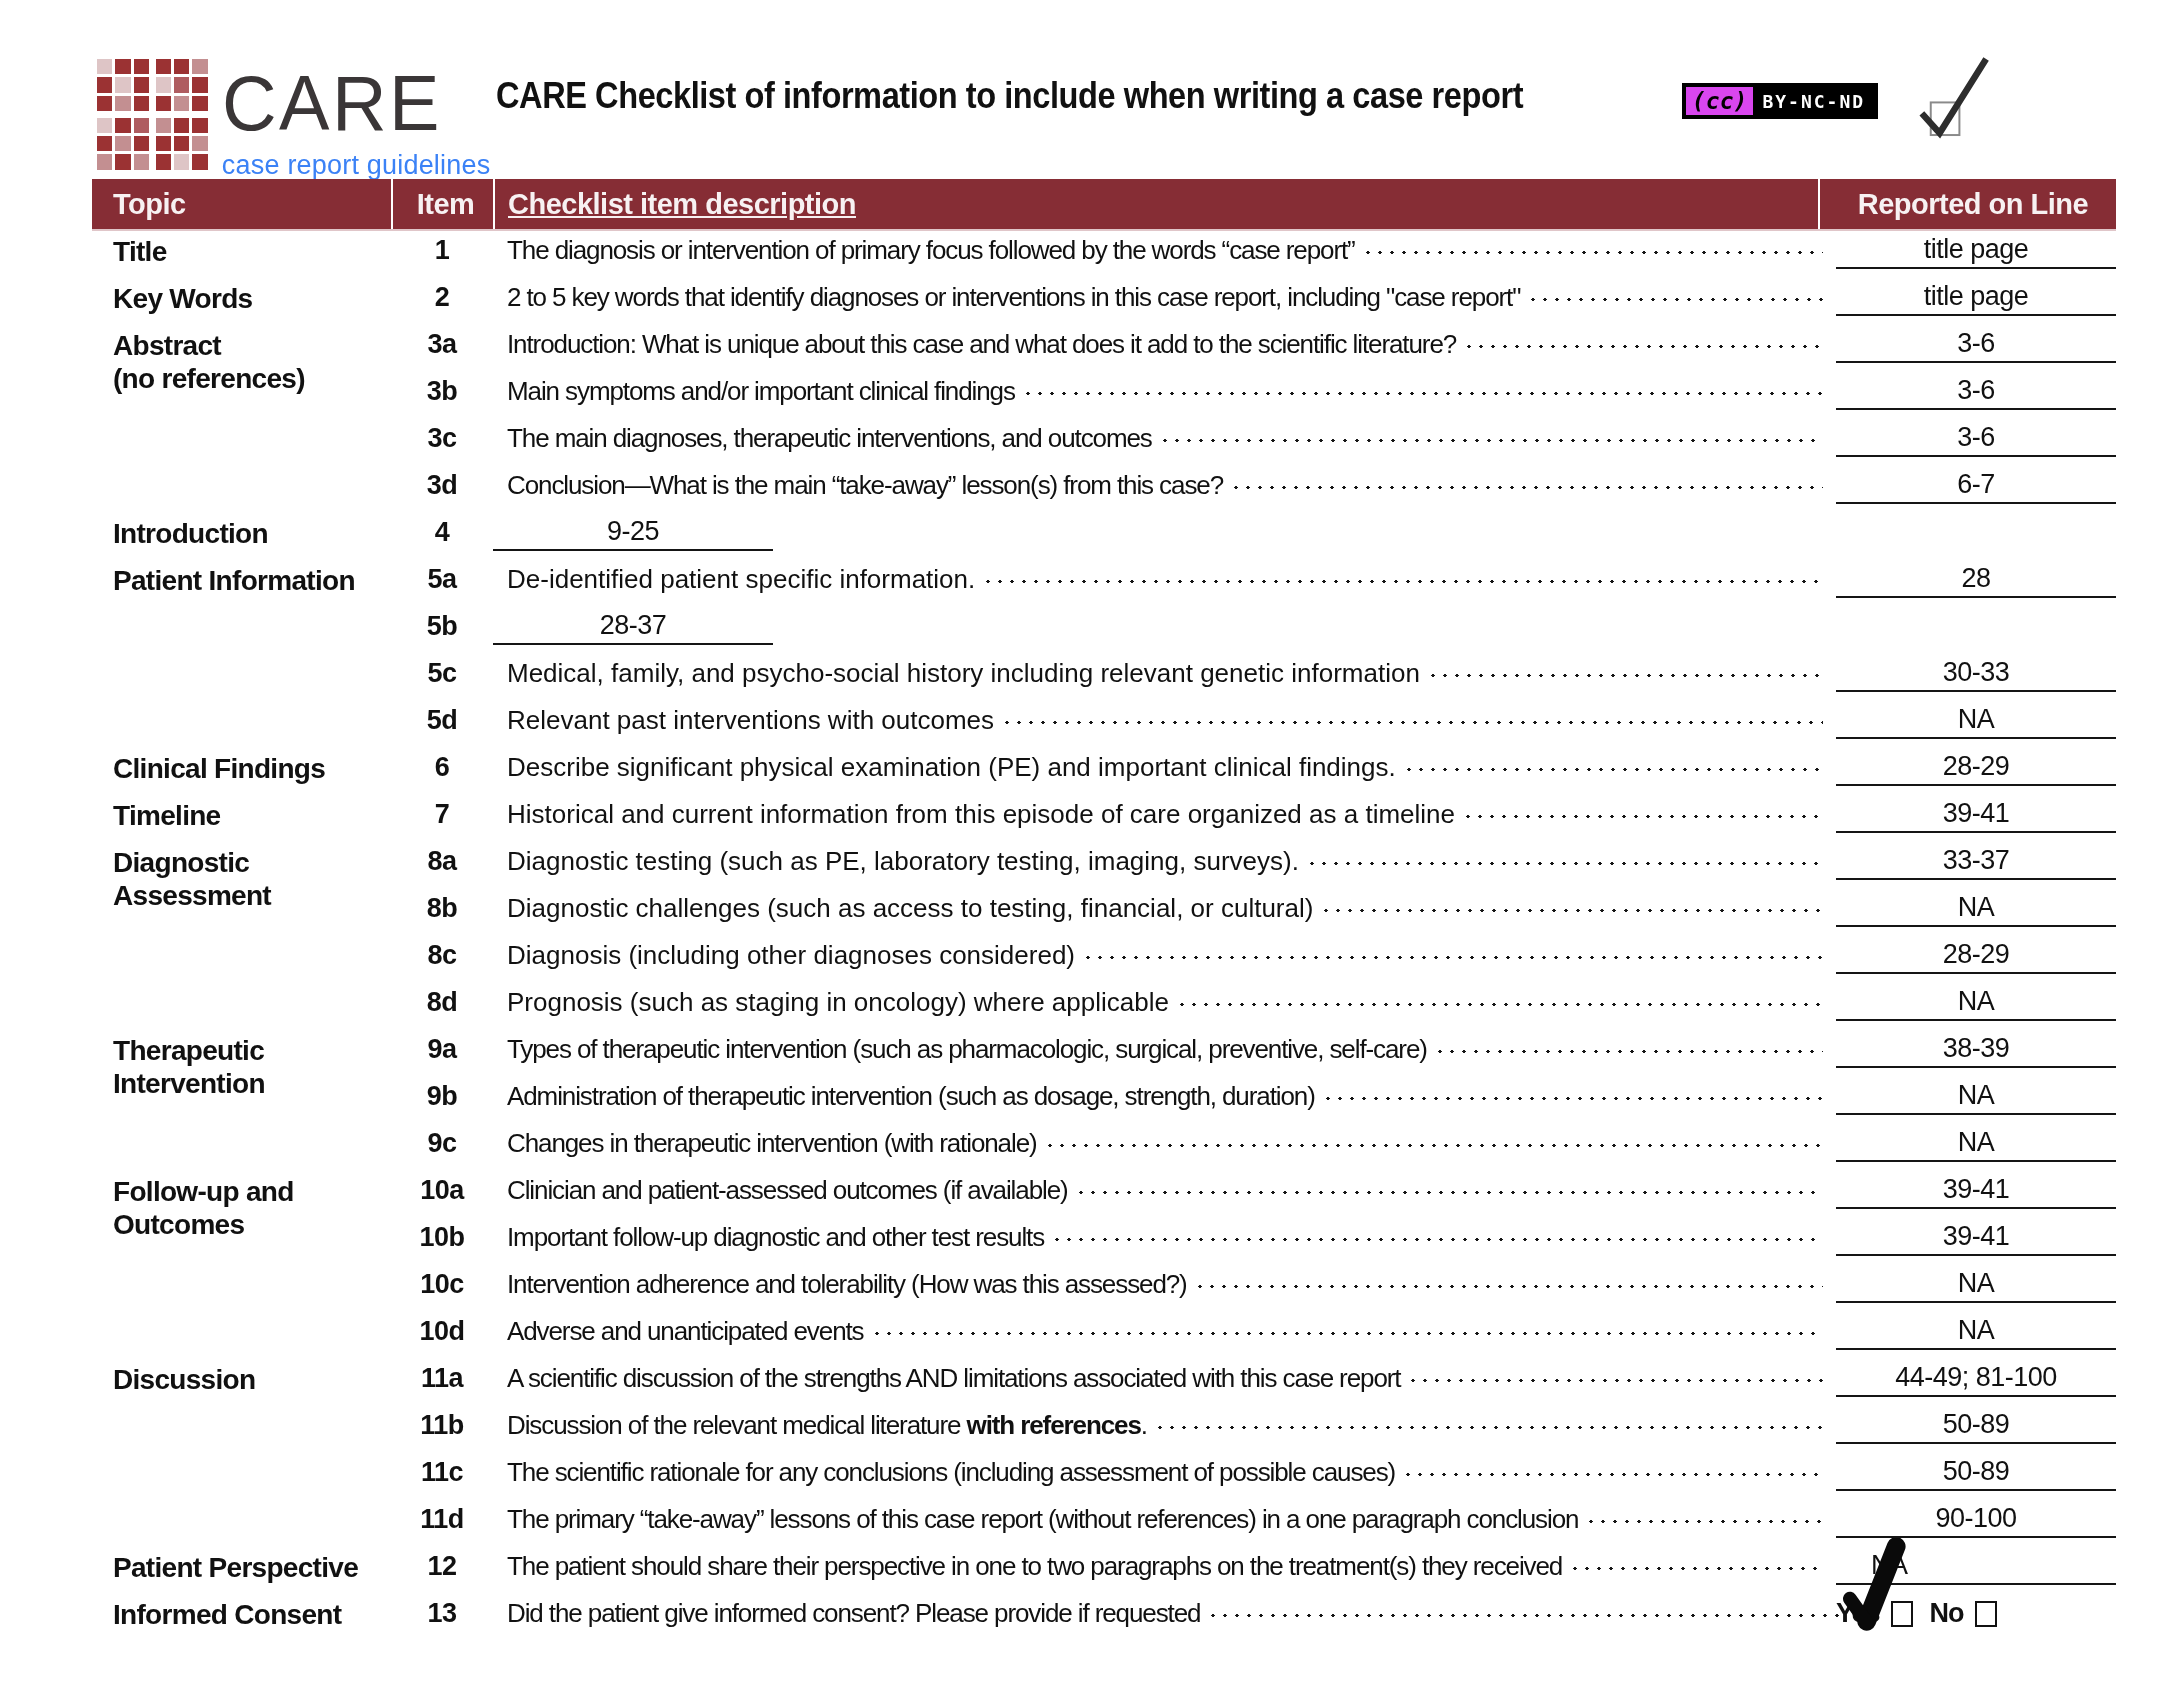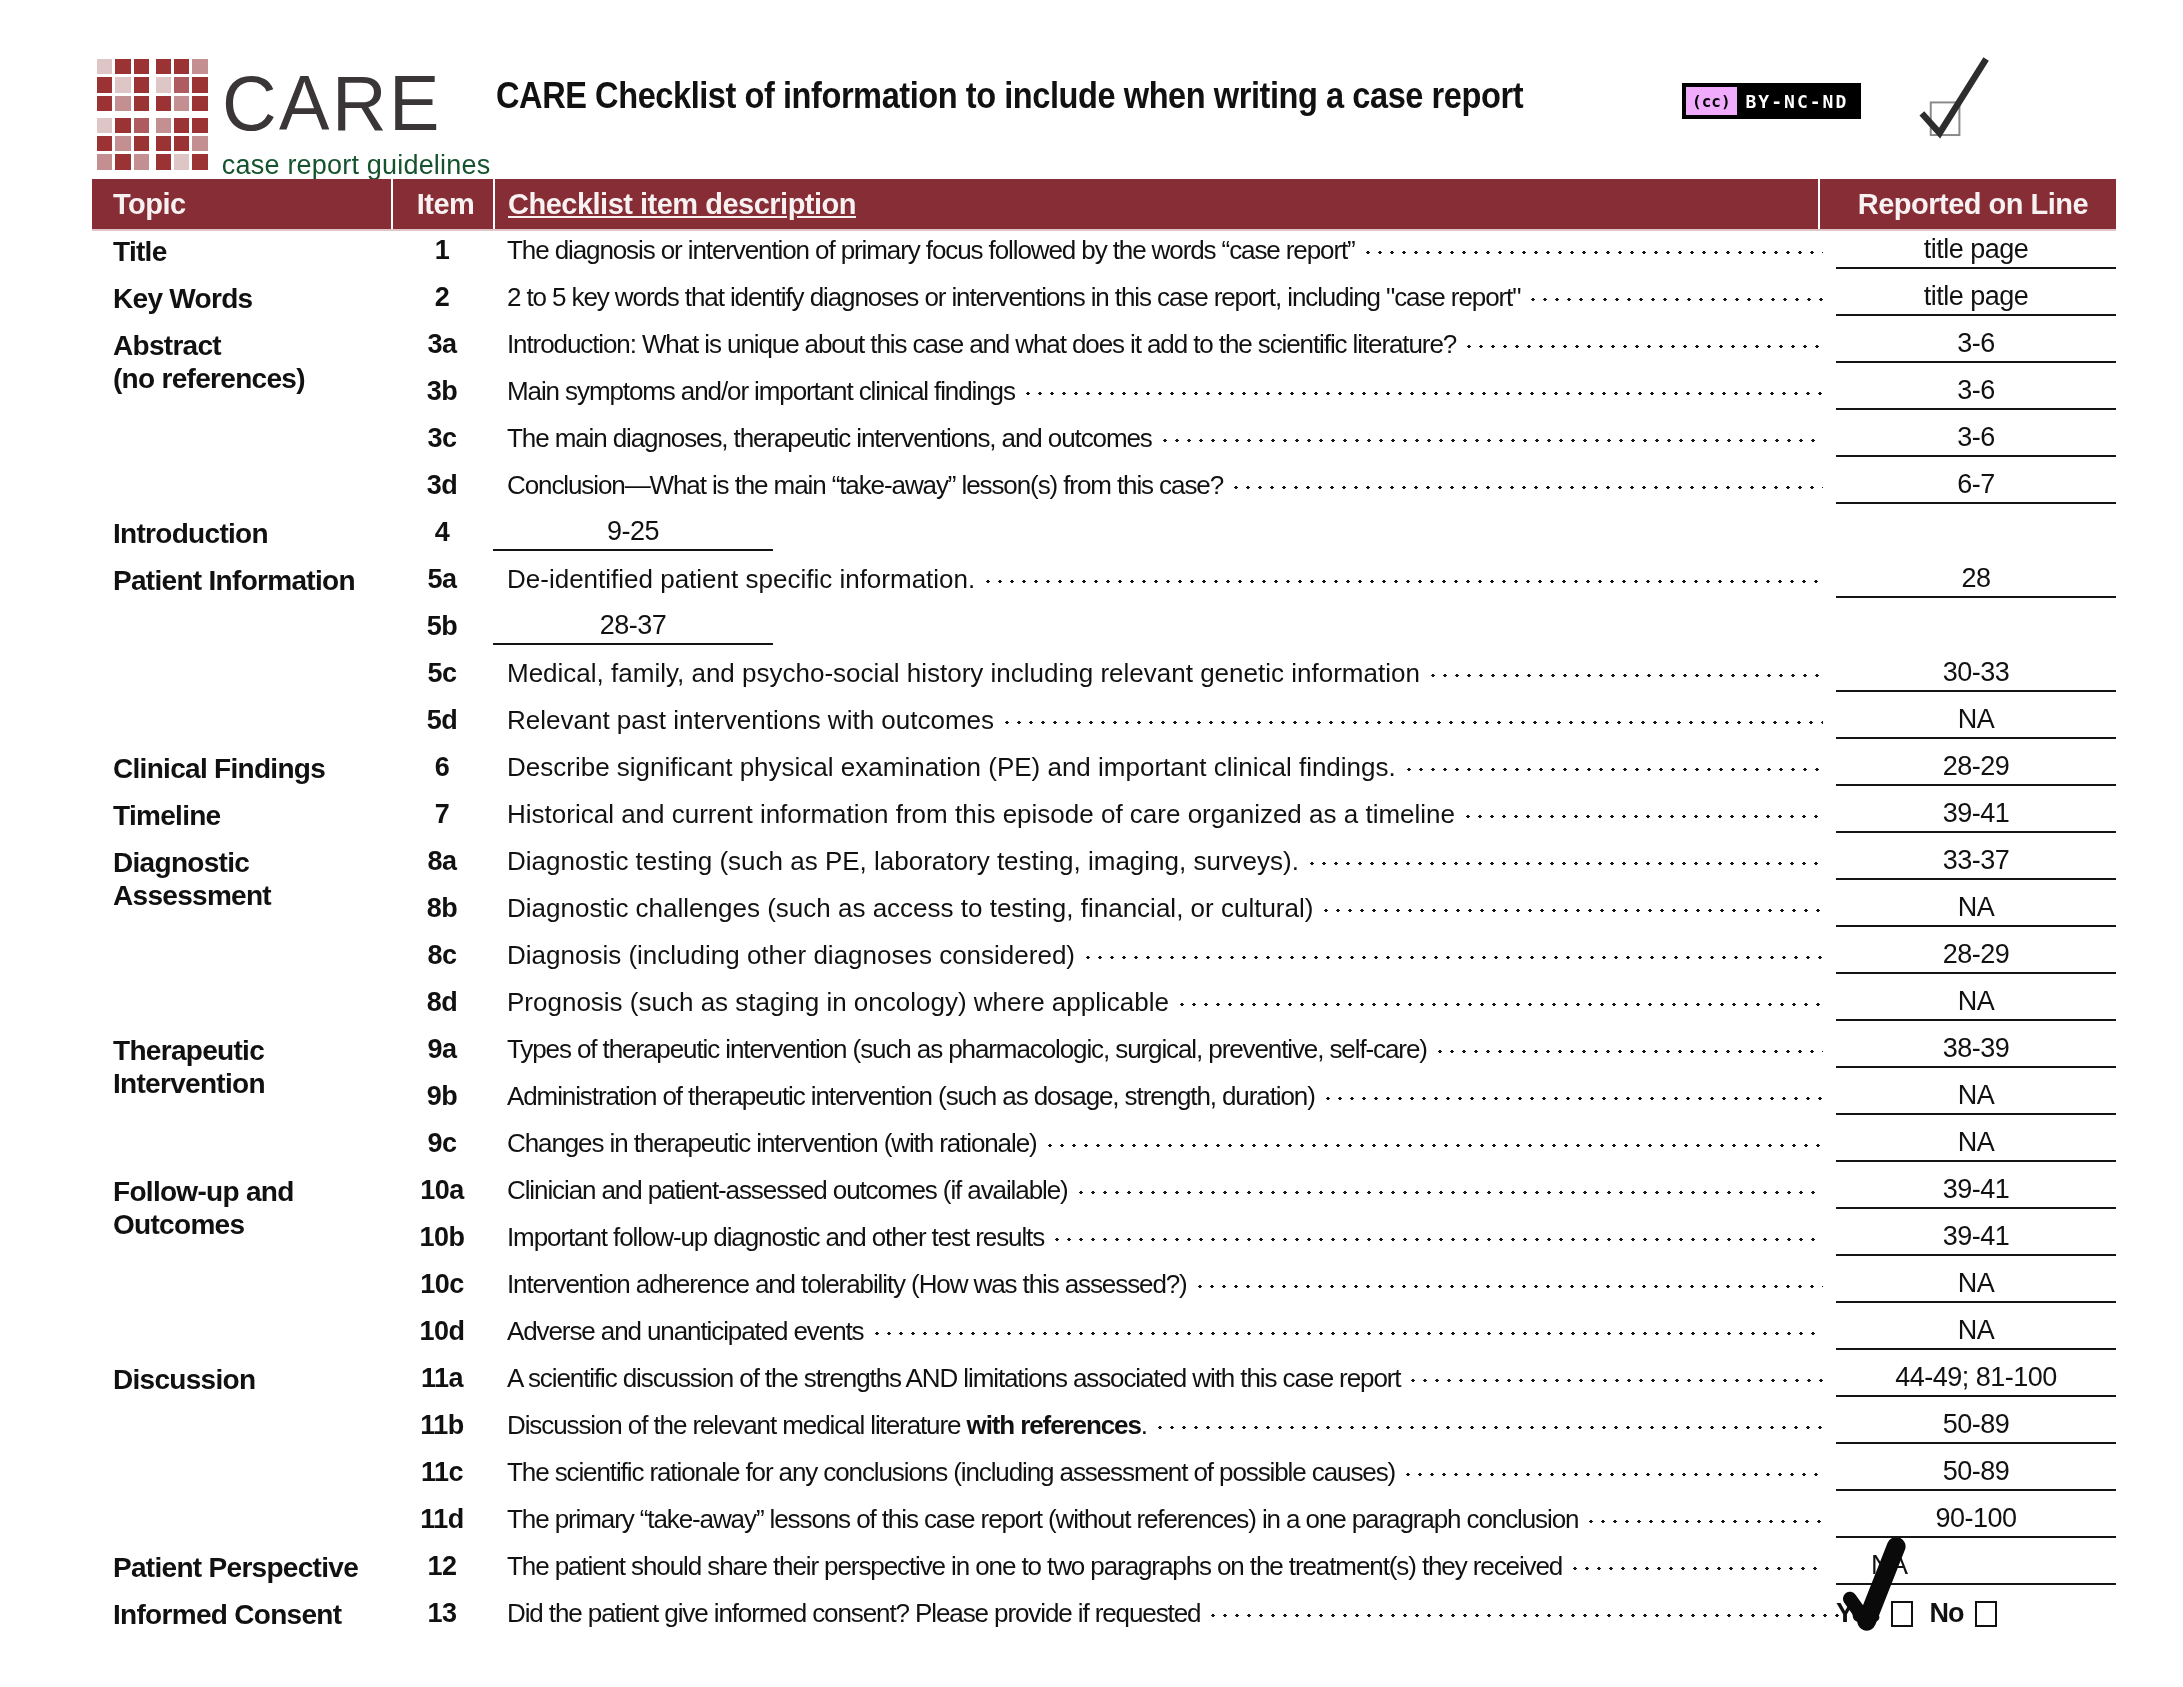--- a/index.html
+++ b/index.html
@@ -15,22 +15,22 @@
   .brand-name{font-size:78px;line-height:1;font-weight:400;letter-spacing:2.5px;transform:scaleX(.97);transform-origin:left top;}
   .brand-sub{font-size:27px;margin-top:8px;letter-spacing:0.2px;}
 
   
   .doc-title{position:absolute;left:496px;top:75px;font-size:37px;font-weight:bold;white-space:nowrap;
              transform:scaleX(.88);transform-origin:left top;letter-spacing:-0.5px;}
 
   
   .cc-badge{position:absolute;left:1682px;top:83px;height:36px;border:2.5px solid #000;background:#000;
             display:flex;align-items:stretch;box-sizing:border-box;padding:2px;}
-  .cc-mark{background:#f0abfc;color:#000;font-weight:bold;font-size:16px;display:flex;align-items:center;padding:0 6px;
-           font-family:"DejaVu Sans Mono", monospace;}
+  .cc-mark{background:#d946ef;color:#000;font-weight:bold;font-size:23px;display:flex;align-items:center;padding:0 6px;
+           font-family:"DejaVu Sans Mono", monospace;font-style:italic;}
   .cc-text{background:#000;color:#fff;font-weight:bold;font-size:18px;display:flex;align-items:center;
            padding:0 9px;letter-spacing:2px;font-family:"DejaVu Sans Mono", monospace;}
 
   
   .top-check{position:absolute;left:1910px;top:52px;}
 
   
   .thead{position:absolute;left:92px;top:179px;width:2024px;height:50px;background:var(--maroon,#862D35);
          border-bottom:2.5px solid #e0c6c9;box-sizing:content-box;color:#f7f1f2;font-weight:bold;}
   .thead span{position:absolute;top:0;line-height:50px;font-size:29px;letter-spacing:-0.5px;white-space:nowrap;}
@@ -118,21 +118,21 @@
           <i class="sq" style="background: rgb(155, 50, 51);"></i>
           <i class="sq" style="background: rgb(155, 50, 51);"></i>
           <i class="sq" style="background: rgb(195, 143, 145);"></i>
           <i class="sq" style="background: rgb(155, 50, 51);"></i>
           <i class="sq" style="background: rgb(222, 197, 198);"></i>
           <i class="sq" style="background: rgb(155, 50, 51);"></i>
         </div>
       </div>
     <div class="brand-text">
       <div class="brand-name" style="color: rgb(58, 54, 55);">CARE</div>
-      <div class="brand-sub" style="color: #14532d; text-align: center;">case report guidelines</div>
+      <div class="brand-sub" style="color: #3b82f6; text-align: center;">case report guidelines</div>
     </div>
   </div>
 
   <div class="doc-title">CARE Checklist of information to include when writing a case report</div>
 
   <div class="cc-badge">
     <span class="cc-mark">(cc)</span>
     <span class="cc-text">BY-NC-ND</span>
   </div>
 

